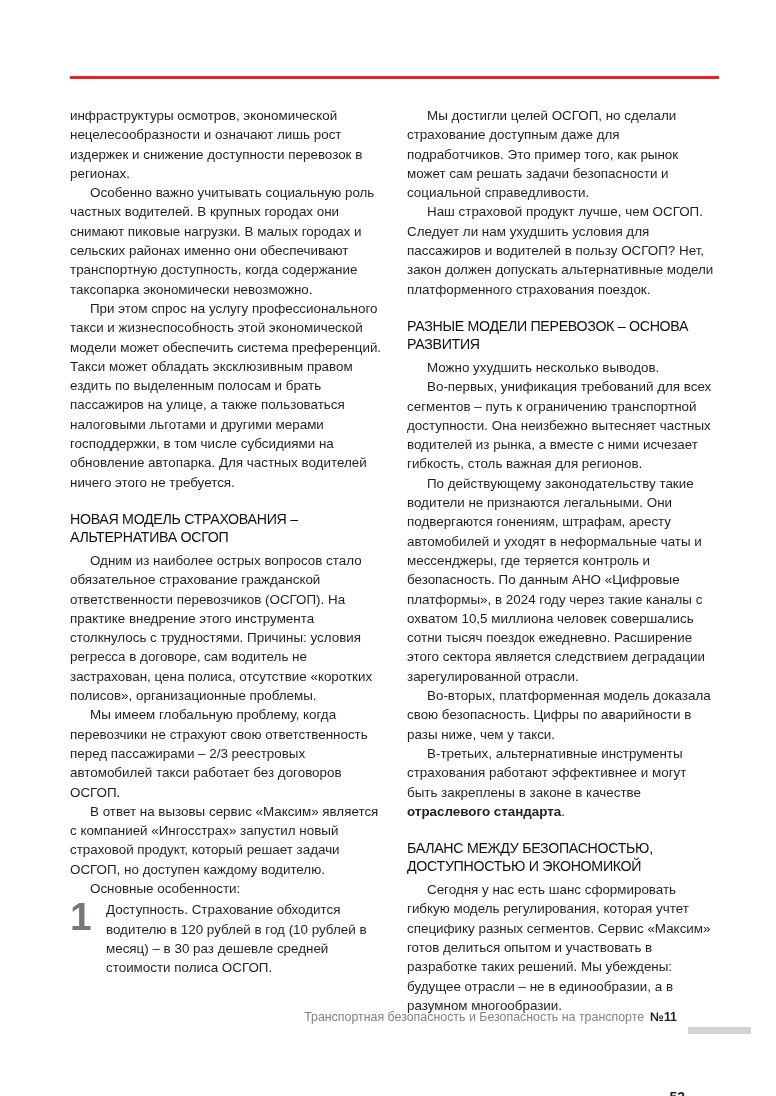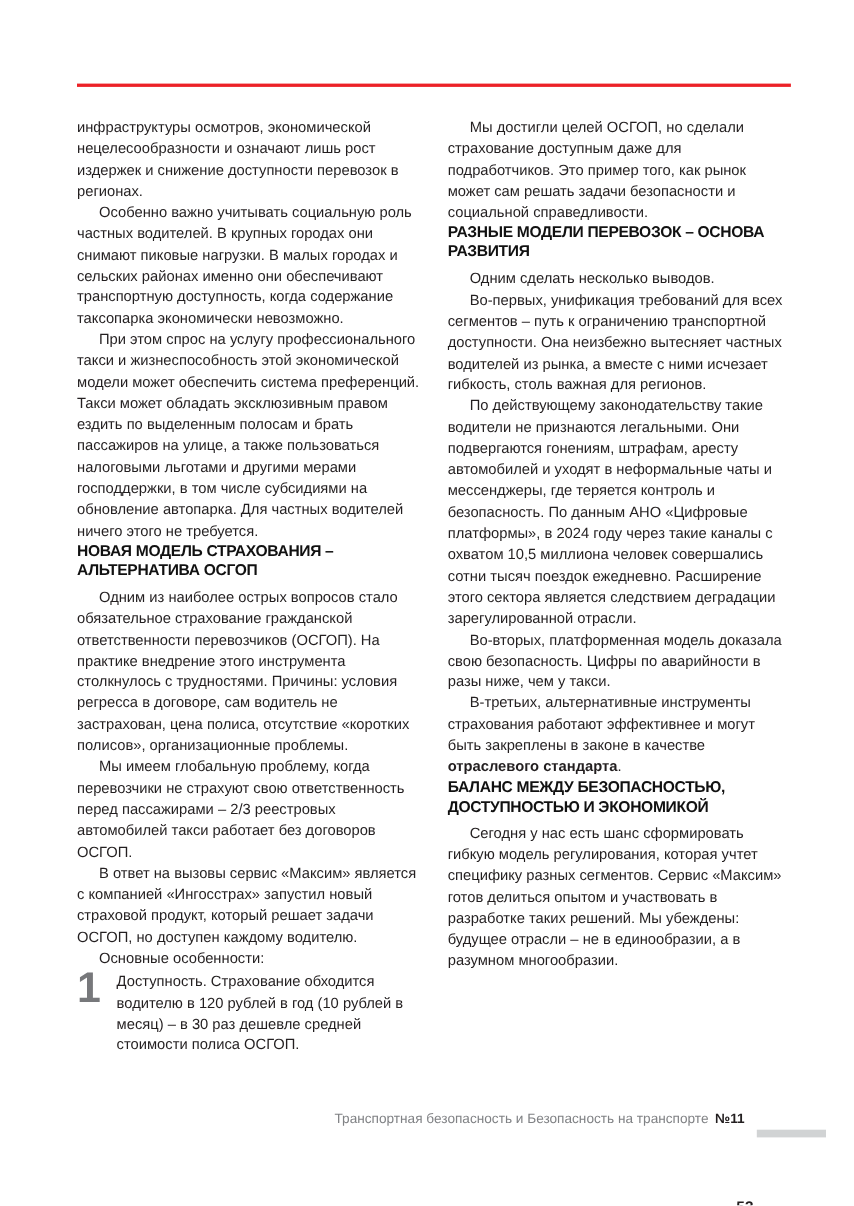--- a/index.html
+++ b/index.html
@@ -36,24 +36,24 @@
   p.body {
     font-size: 13.4px;
     line-height: 19.3px;
     color: #231f20;
     text-align: left;
   }
   p.indent { text-indent: 20px; }
   .heading {
     font-size: 14.2px;
     line-height: 18px;
-    font-weight: bold;
+    font-weight: normal;
     color: #111111;
     letter-spacing: -0.3px;
-    margin-top: 0;
+    margin-top: 18px;
     margin-bottom: 5px;
   }
   .feature-list { margin-top: 2px; }
   .list-item {
     display: flex;
     align-items: flex-start;
     margin-bottom: 2px;
   }
   .list-num {
     flex: 0 0 36px;
@@ -125,24 +125,25 @@
         <div class="list-item">
           <span class="list-num">1</span>
           <span class="list-text">Доступность. Страхование обходится водителю в 120 рублей в год (10 рублей в месяц) – в 30 раз дешевле средней стоимости полиса ОСГОП.</span>
         </div>
 
       </div>
     </div>
 
     <div class="col col-right">
       <p class="body indent">Мы достигли целей ОСГОП, но сделали страхование доступным даже для подработчиков. Это пример того, как рынок может сам решать задачи безопасности и социальной справедливости.</p>
+      <p class="body indent">Наш страховой продукт лучше, чем ОСГОП. Следует ли нам ухудшить условия для пассажиров и водителей в пользу ОСГОП? Нет, закон должен допускать альтернативные модели платформенного страхования поездок.</p>
 
       <h2 class="heading">РАЗНЫЕ МОДЕЛИ ПЕРЕВОЗОК – ОСНОВА РАЗВИТИЯ</h2>
 
-      <p class="body indent">Одним сделать несколько выводов.</p>
+      <p class="body indent">Можно ухудшить несколько выводов.</p>
       <p class="body indent">Во-первых, унификация требований для всех сегментов – путь к ограничению транспортной доступности. Она неизбежно вытесняет частных водителей из рынка, а вместе с ними исчезает гибкость, столь важная для регионов.</p>
       <p class="body indent">По действующему законодательству такие водители не признаются легальными. Они подвергаются гонениям, штрафам, аресту автомобилей и уходят в неформальные чаты и мессенджеры, где теряется контроль и безопасность. По данным АНО «Цифровые платформы», в 2024 году через такие каналы с охватом 10,5 миллиона человек совершались сотни тысяч поездок ежедневно. Расширение этого сектора является следствием деградации зарегулированной отрасли.</p>
       <p class="body indent">Во-вторых, платформенная модель доказала свою безопасность. Цифры по аварийности в разы ниже, чем у такси.</p>
       <p class="body indent"><span>В-третьих, альтернативные инструменты страхования работают эффективнее и могут быть закреплены в законе в качестве </span><b>отраслевого стандарта</b><span>.</span></p>
 
       <h2 class="heading">БАЛАНС МЕЖДУ БЕЗОПАСНОСТЬЮ, ДОСТУПНОСТЬЮ И ЭКОНОМИКОЙ</h2>
 
       <p class="body indent">Сегодня у нас есть шанс сформировать гибкую модель регулирования, которая учтет специфику разных сегментов. Сервис «Максим» готов делиться опытом и участвовать в разработке таких решений. Мы убеждены: будущее отрасли – не в единообразии, а в разумном многообразии.</p>
 
     </div>

